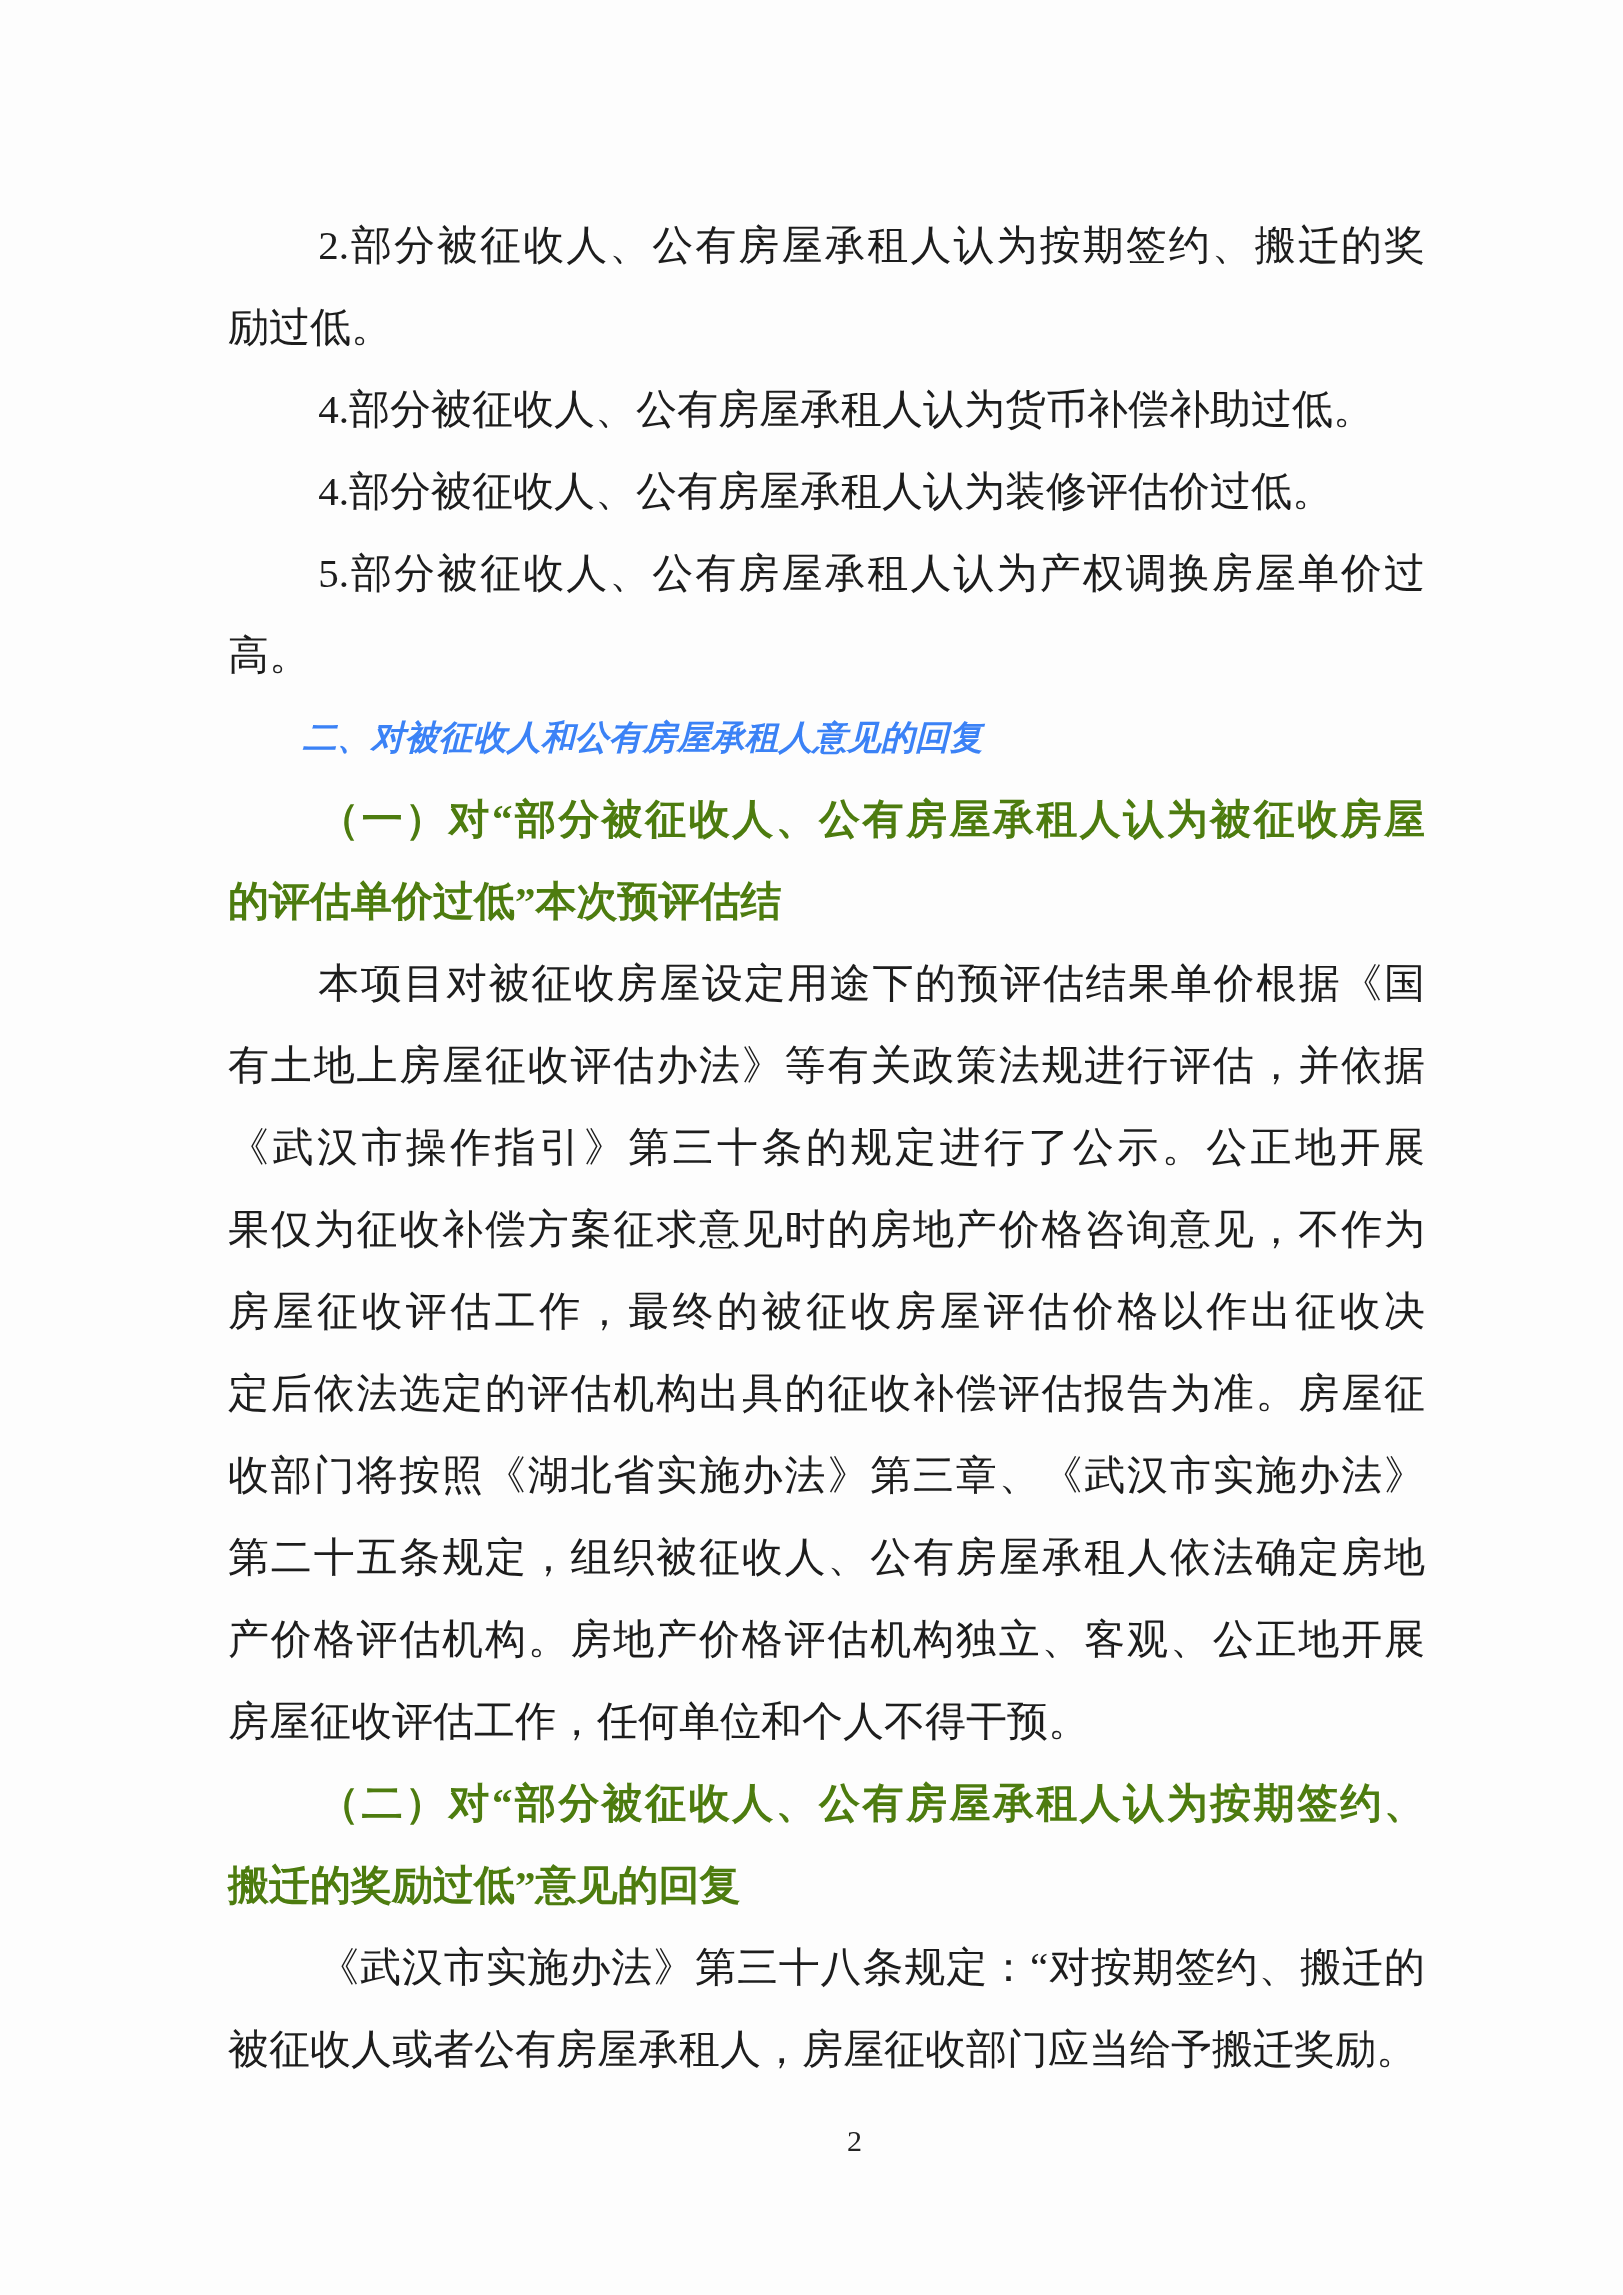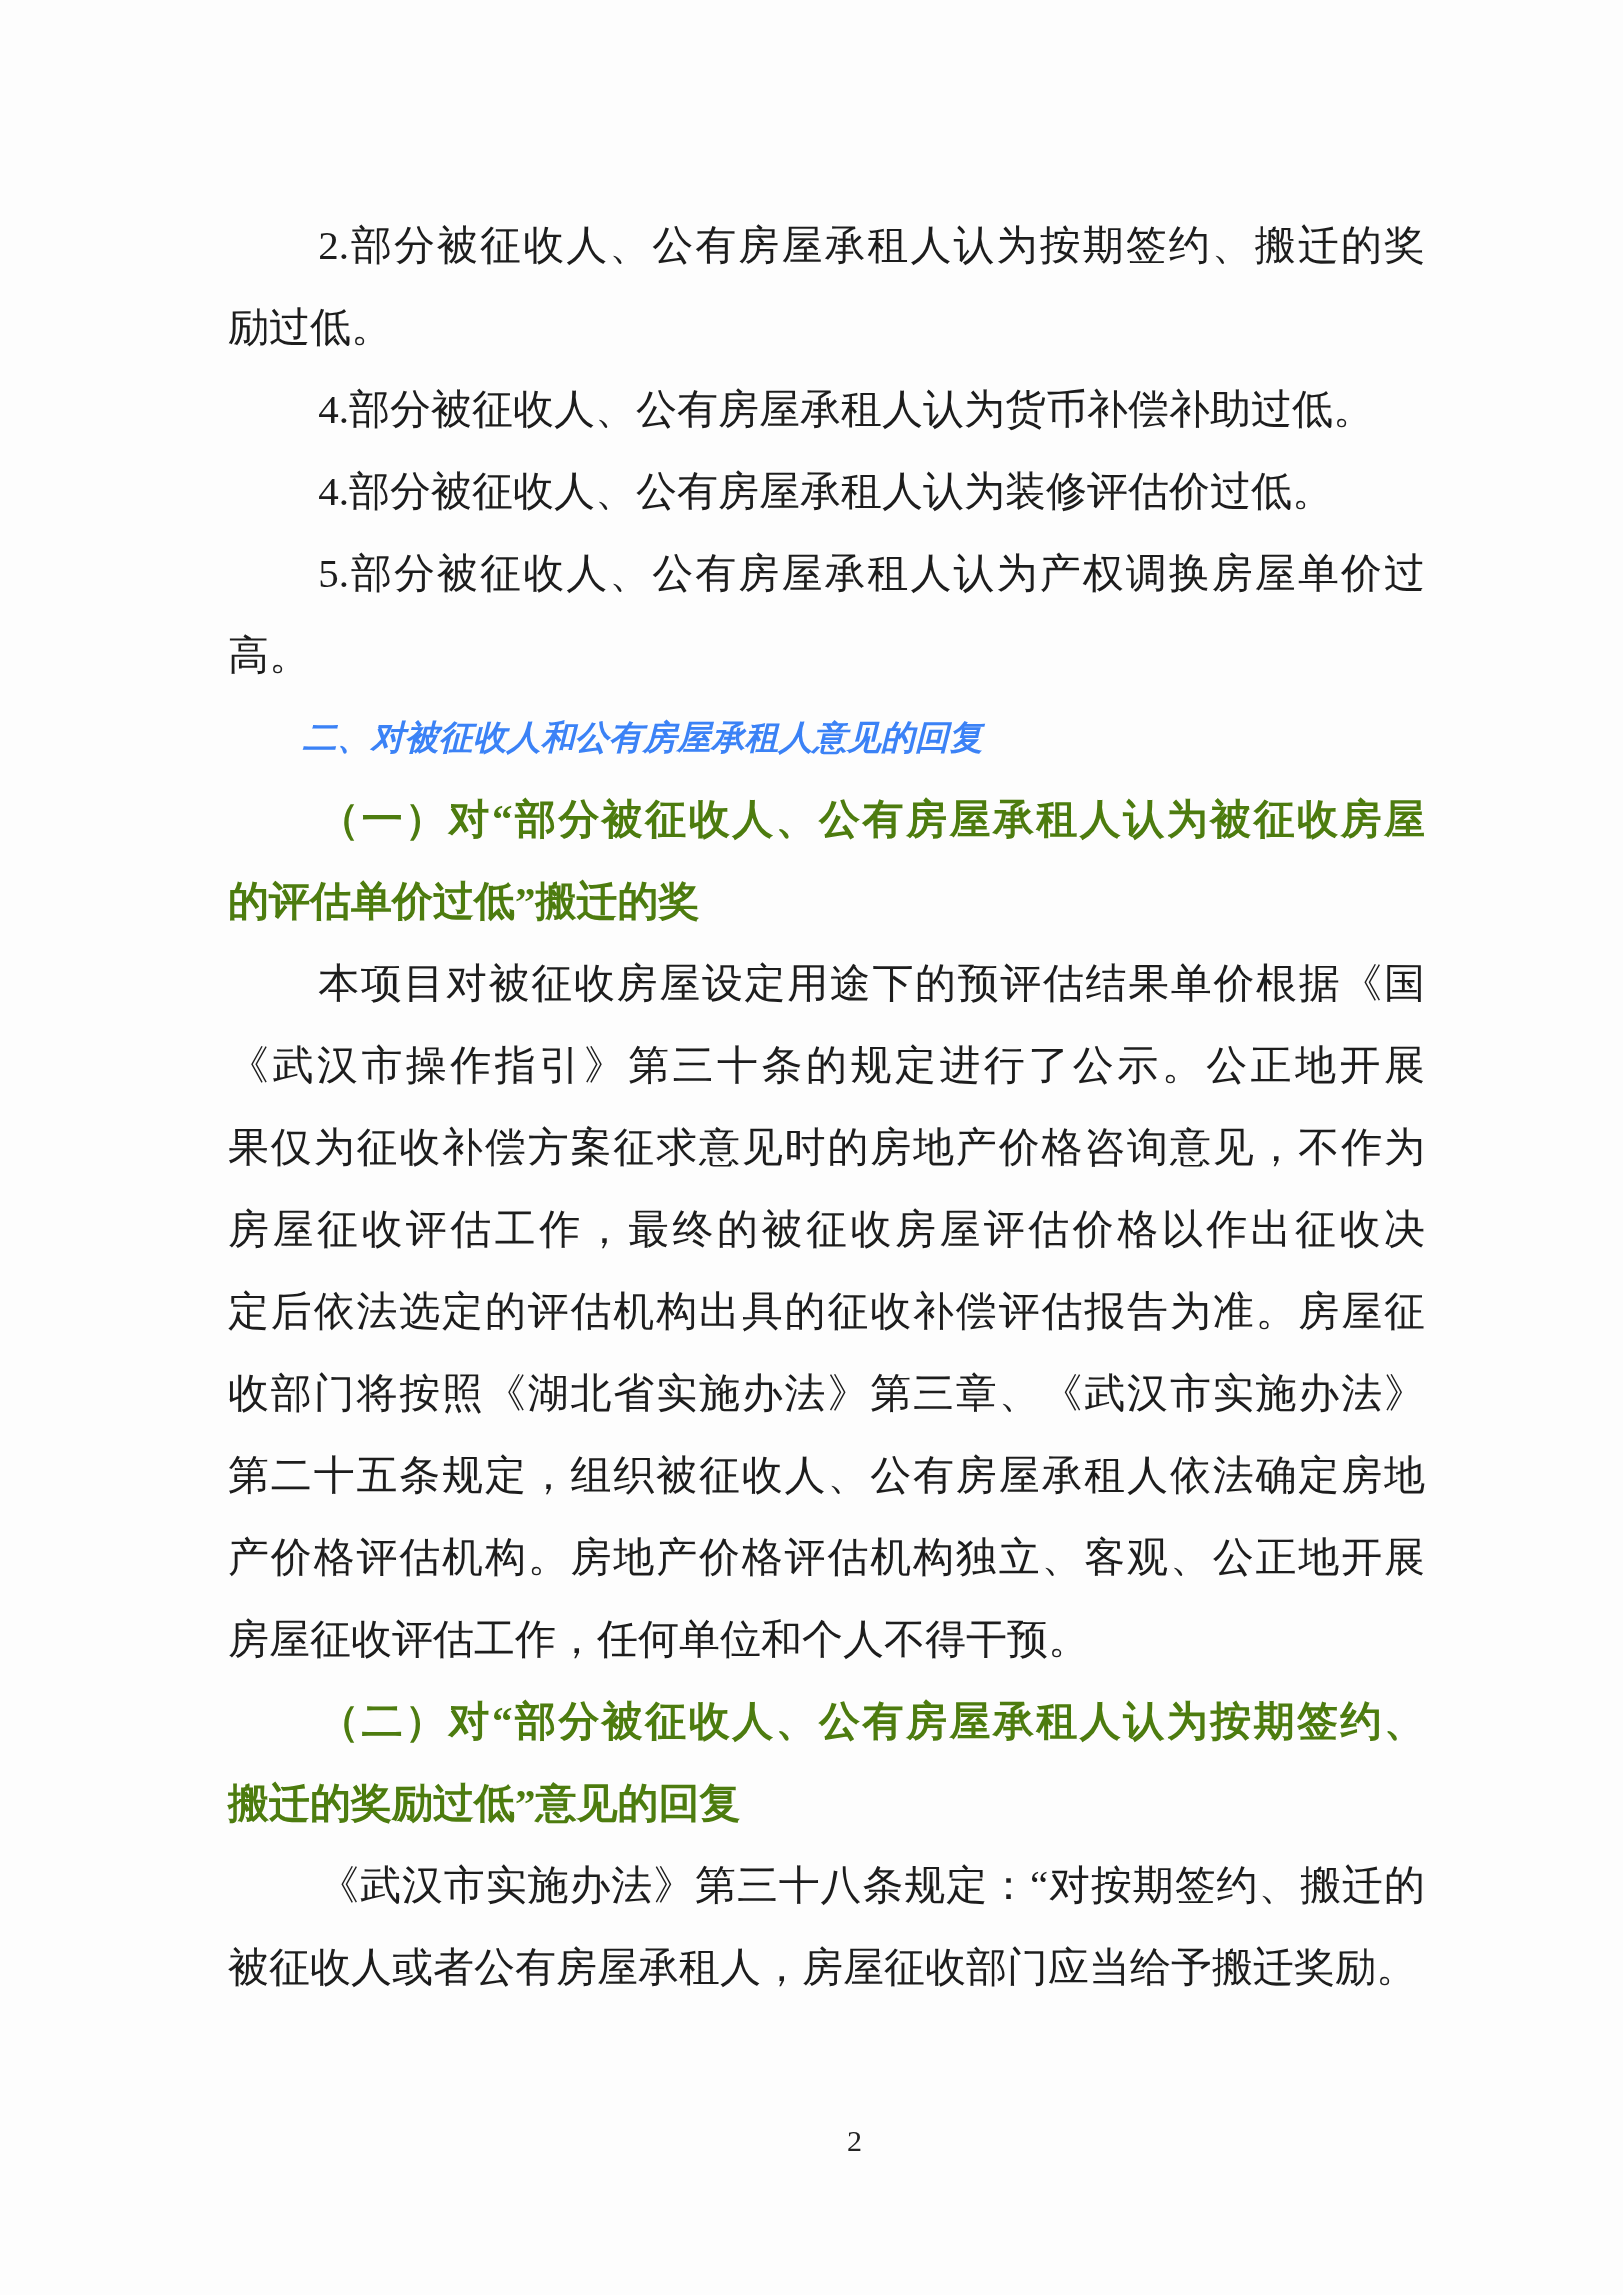--- a/index.html
+++ b/index.html
@@ -62,22 +62,23 @@
 <div class="page">
   <div class="content">
     <div class="ln indent fill">2.部分被征收人、公有房屋承租人认为按期签约、搬迁的奖</div>
     <div class="ln">励过低。</div>
     <div class="ln indent">4.部分被征收人、公有房屋承租人认为货币补偿补助过低。</div>
     <div class="ln indent">4.部分被征收人、公有房屋承租人认为装修评估价过低。</div>
     <div class="ln indent fill">5.部分被征收人、公有房屋承租人认为产权调换房屋单价过</div>
     <div class="ln">高。</div>
     <div class="ln indent h-hei">二、对被征收人和公有房屋承租人意见的回复</div>
     <div class="ln indent fill h-kai">（一）对“部分被征收人、公有房屋承租人认为被征收房屋</div>
-    <div class="ln h-kai">的评估单价过低”搬迁的奖</div>
+    <div class="ln h-kai">的评估单价过低”本次预评估结</div>
     <div class="ln indent fill">本项目对被征收房屋设定用途下的预评估结果单价根据《国</div>
+    <div class="ln fill">有土地上房屋征收评估办法》等有关政策法规进行评估，并依据</div>
     <div class="ln fill">《武汉市操作指引》第三十条的规定进行了公示。公正地开展</div>
     <div class="ln fill">果仅为征收补偿方案征求意见时的房地产价格咨询意见，不作为</div>
     <div class="ln fill">房屋征收评估工作，最终的被征收房屋评估价格以作出征收决</div>
     <div class="ln fill">定后依法选定的评估机构出具的征收补偿评估报告为准。房屋征</div>
     <div class="ln fill">收部门将按照《湖北省实施办法》第三章、《武汉市实施办法》</div>
     <div class="ln fill">第二十五条规定，组织被征收人、公有房屋承租人依法确定房地</div>
     <div class="ln fill">产价格评估机构。房地产价格评估机构独立、客观、公正地开展</div>
     <div class="ln">房屋征收评估工作，任何单位和个人不得干预。</div>
     <div class="ln indent fill h-kai">（二）对“部分被征收人、公有房屋承租人认为按期签约、</div>
     <div class="ln h-kai">搬迁的奖励过低”意见的回复</div>

